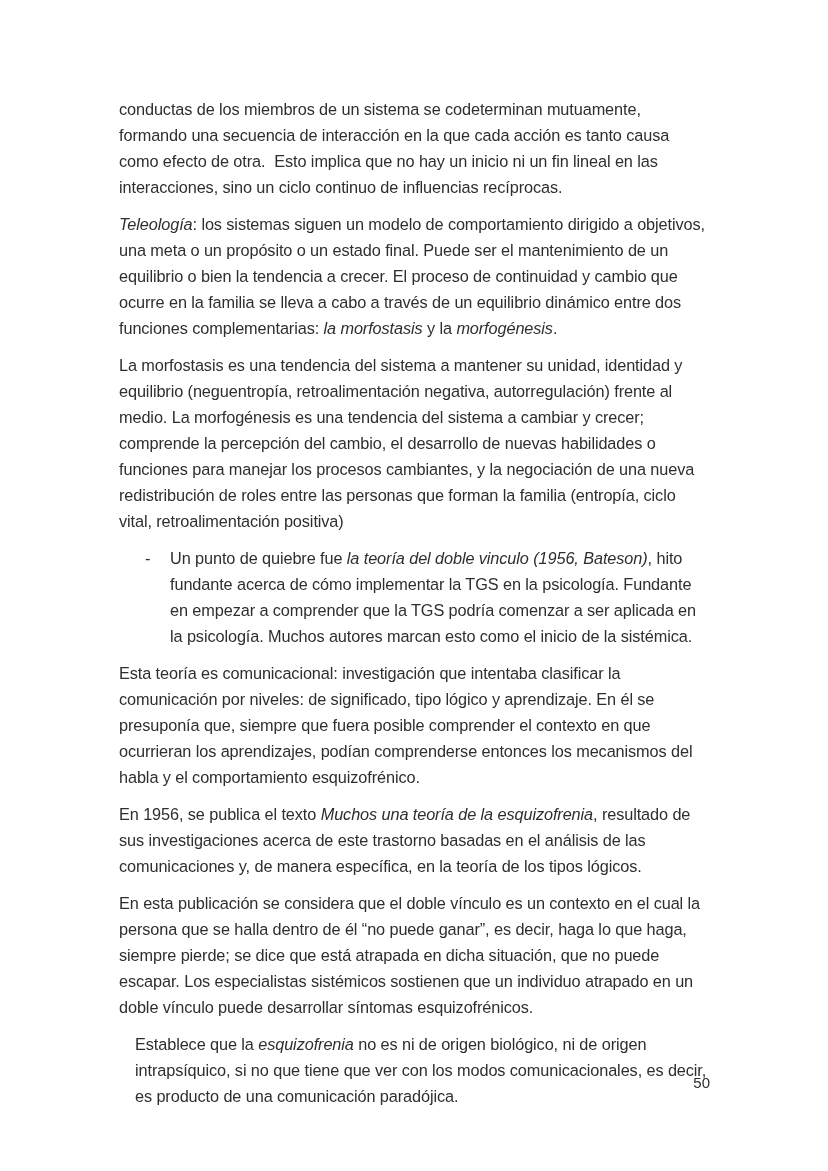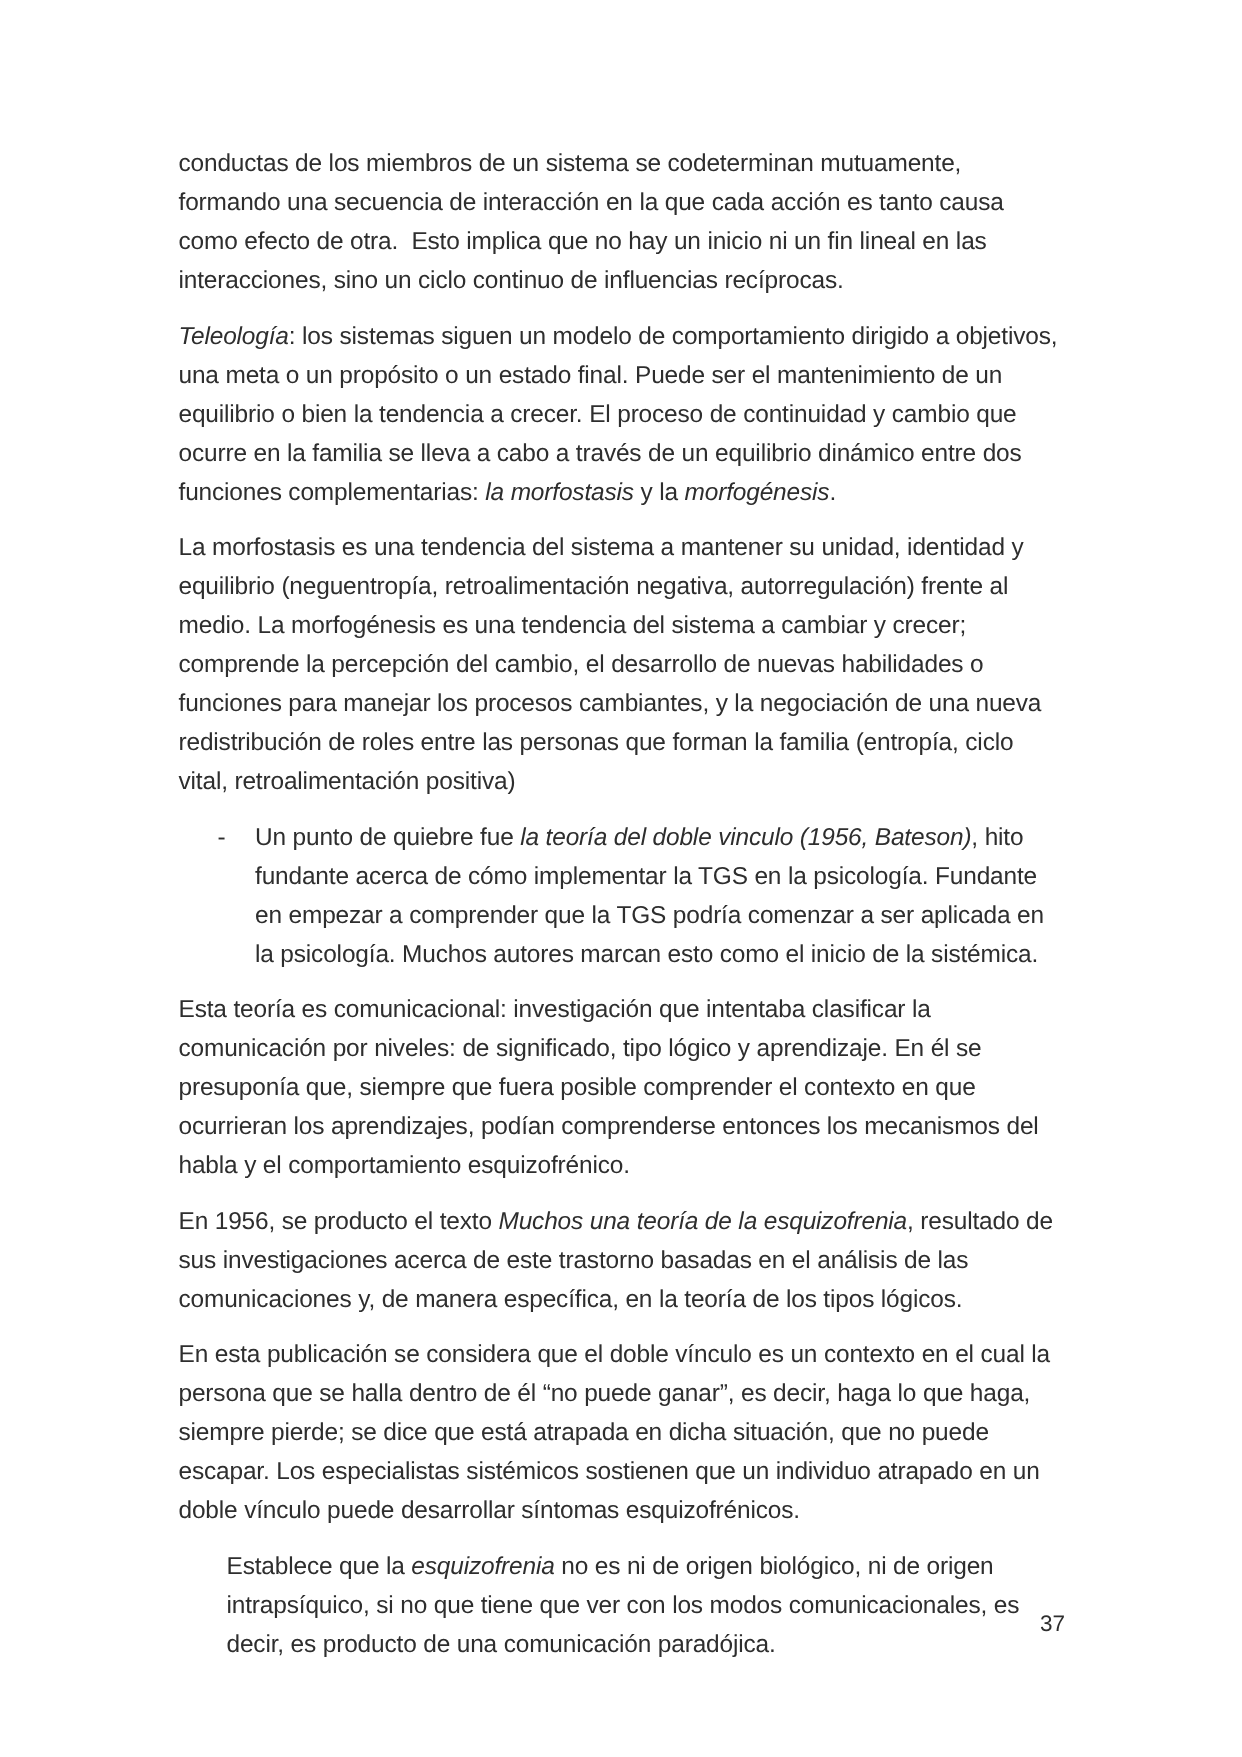--- a/index.html
+++ b/index.html
@@ -32,21 +32,21 @@
   .bullet-dash {
     flex: none;
     width: 25px;
     margin-left: 26px;
   }
   .bullet-text {
     flex: 1;
     white-space: pre-wrap;
   }
   p.indent {
-    margin-left: 32px;
+    margin-left: 16px;
   }
   .run-i { font-style: italic; }
   .run-u { text-underline-offset: 3px; }
   .page-number {
     position: absolute;
     left: 660px;
     top: 1072px;
     width: 50px;
     text-align: right;
     font-size: 15px;
@@ -66,22 +66,22 @@
 
     <p class="para"><span>La morfostasis es una tendencia del sistema a mantener su unidad, identidad y equilibrio (neguentropía, retroalimentación negativa, autorregulación) frente al medio. La morfogénesis es una tendencia del sistema a cambiar y crecer; comprende la percepción del cambio, el desarrollo de nuevas habilidades o funciones para manejar los procesos cambiantes, y la negociación de una nueva redistribución de roles entre las personas que forman la familia (entropía, ciclo vital, retroalimentación positiva)</span></p>
 
     <div class="bullet-row">
       <span class="bullet-dash">-</span>
       <span class="bullet-text"><span>Un punto de quiebre fue </span><span class="run-i run-u">la teoría del doble vinculo (1956, Bateson</span><span class="run-i">)</span><span>, hito fundante acerca de cómo implementar la TGS en la psicología. Fundante en empezar a comprender que la TGS podría comenzar a ser aplicada en la psicología. Muchos autores marcan esto como el inicio de la sistémica.</span></span>
     </div>
 
     <p class="para"><span>Esta teoría es comunicacional: investigación que intentaba clasificar la comunicación por niveles: de significado, tipo lógico y aprendizaje. En él se presuponía que, siempre que fuera posible comprender el contexto en que ocurrieran los aprendizajes, podían comprenderse entonces los mecanismos del habla y el comportamiento esquizofrénico.</span></p>
 
-    <p class="para"><span>En 1956, se producto el texto </span><span class="run-i">Muchos una teoría de la esquizofrenia</span><span>, resultado de sus investigaciones acerca de este trastorno basadas en el análisis de las comunicaciones y, de manera específica, en la teoría de los tipos lógicos.</span></p>
+    <p class="para"><span>En 1956, se publica el texto </span><span class="run-i">Muchos una teoría de la esquizofrenia</span><span>, resultado de sus investigaciones acerca de este trastorno basadas en el análisis de las comunicaciones y, de manera específica, en la teoría de los tipos lógicos.</span></p>
 
     <p class="para"><span>En esta publicación se considera que el doble vínculo es un contexto en el cual la persona que se halla dentro de él “no puede ganar”, es decir, haga lo que haga, siempre pierde; se dice que está atrapada en dicha situación, que no puede escapar. Los especialistas sistémicos sostienen que un individuo atrapado en un doble vínculo puede desarrollar síntomas esquizofrénicos.</span></p>
 
     <p class="para indent"><span>Establece que la </span><span class="run-i">esquizofrenia</span><span> no es ni de origen biológico, ni de origen intrapsíquico, si no que tiene que ver con los modos comunicacionales, es decir, es producto de una comunicación paradójica.</span></p>
 
   </main>
 
-  <div class="page-number">37</div>
+  <div class="page-number">50</div>
 </div>
 
 </body></html>

